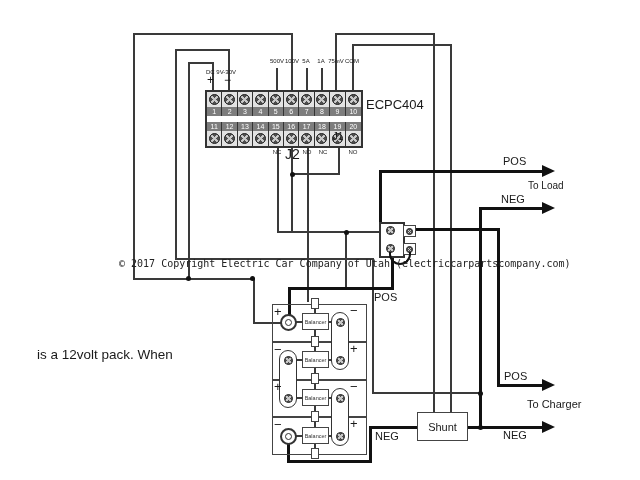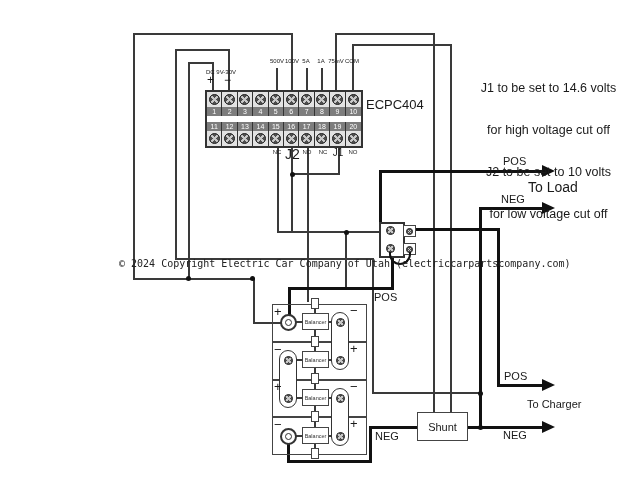--- a/index.html
+++ b/index.html
@@ -198,21 +198,21 @@
   <div class="t ctr" style="left:294px;top:58px;width:24px;font-size:6px">5A</div>
   <div class="t ctr" style="left:309px;top:58px;width:24px;font-size:6px">1A</div>
   <div class="t ctr" style="left:324px;top:58px;width:24px;font-size:6px">75mV</div>
   <div class="t ctr" style="left:340px;top:58px;width:24px;font-size:6px">COM</div>
   <div class="t" style="left:366px;top:98px;font-size:13px">ECPC404</div>
 
   <div class="t ctr" style="left:269px;top:149px;width:16px;font-size:6px">NC</div>
   <div class="t ctr" style="left:285px;top:147px;width:14px;font-size:14px">J2</div>
   <div class="t ctr" style="left:299px;top:149px;width:16px;font-size:6px">NO</div>
   <div class="t ctr" style="left:315px;top:149px;width:16px;font-size:6px">NC</div>
-  <div class="t ctr" style="left:331px;top:147px;width:14px;font-size:10px">J1</div>
+  <div class="t ctr" style="left:331px;top:131px;width:14px;font-size:10px">J1</div>
   <div class="t ctr" style="left:345px;top:149px;width:16px;font-size:6px">NO</div>
 
   <div class="box" style="left:379px;top:222px;width:26px;height:36px"></div>
   <i class="screw sm" style="position:absolute;left:386px;top:226px"></i>
   <i class="screw sm" style="position:absolute;left:386px;top:244px"></i>
   <div class="box thin" style="left:403px;top:225px;width:13px;height:12px"></div>
   <i class="screw xs" style="position:absolute;left:406px;top:227.5px"></i>
   <div class="box thin" style="left:403px;top:243px;width:13px;height:12px"></div>
   <i class="screw xs" style="position:absolute;left:406px;top:245.5px"></i>
   <div style="position:absolute;left:389px;top:252px;width:22px;height:13px;border:2.5px solid #111;border-top:none;border-radius:0 0 11px 11px;box-sizing:border-box"></div>
@@ -277,36 +277,31 @@
   <div class="t" style="left:350px;top:417px;font-size:13px">+</div>
 
   <div class="t" style="left:374px;top:291px;font-size:11px">POS</div>
   <div class="t" style="left:375px;top:430px;font-size:11px">NEG</div>
 
   <div class="box thin" style="left:417px;top:412px;width:51px;height:29px;display:flex;align-items:center;justify-content:center;font-size:11px">
     <span>Shunt</span>
   </div>
 
   <div class="t" style="left:503px;top:155px;font-size:11px">POS</div>
-  <div class="t" style="left:528px;top:180px;font-size:14px">To Load</div>
+  <div class="t" style="left:528px;top:180px;font-size:10px">To Load</div>
   <div class="t" style="left:501px;top:193px;font-size:11px">NEG</div>
   <div class="t" style="left:504px;top:370px;font-size:11px">POS</div>
   <div class="t" style="left:527px;top:398px;font-size:11px">To Charger</div>
   <div class="t" style="left:503px;top:429px;font-size:11px">NEG</div>
 
-  <div class="t ctr" style="left:456px;top:53px;width:185px;font-size:12.5px;line-height:14px">
-    <div>J1 to be set to 14.6 volts</div>
-    <div>for high voltage cut off</div>
-    <div>J2 to be set to 10 volts</div>
-    <div>for low voltage cut off</div>
+
+  <div class="t" style="left:119px;top:258px;font-family:'DejaVu Sans Mono',monospace;font-size:10px;color:#222">© 2017 Copyright Electric Car Company of Utah (electriccarpartscompany.com)</div>
+
+  <div class="t" style="left:37px;top:316px;font-size:13.5px;line-height:15.5px">
+    <div>is a 12volt pack. When</div>
+    
+    
+    
+    
+    
   </div>
 
-  <div class="t" style="left:119px;top:258px;font-family:'DejaVu Sans Mono',monospace;font-size:10px;color:#222">© 2024 Copyright Electric Car Company of Utah (electriccarpartscompany.com)</div>
-
-  <div class="t" style="left:37px;top:316px;font-size:13.5px;line-height:15.5px">
-    
-    
-    
-    
-    
-  </div>
-
 </div>
 
 </body></html>

